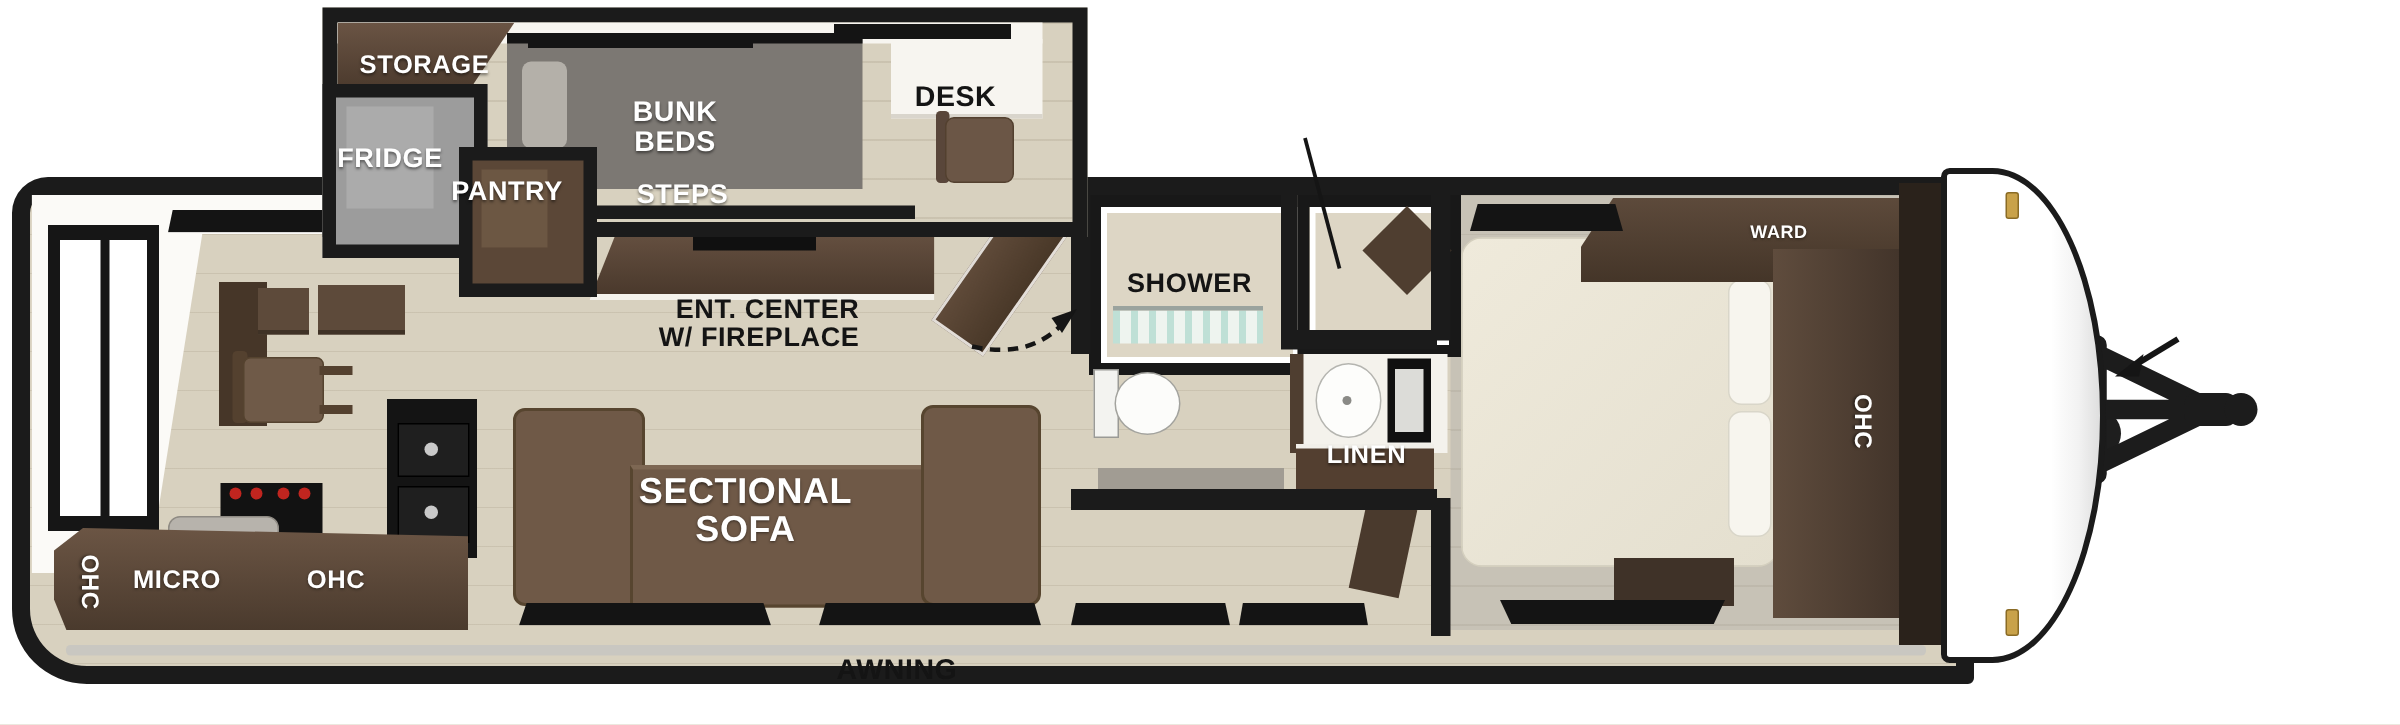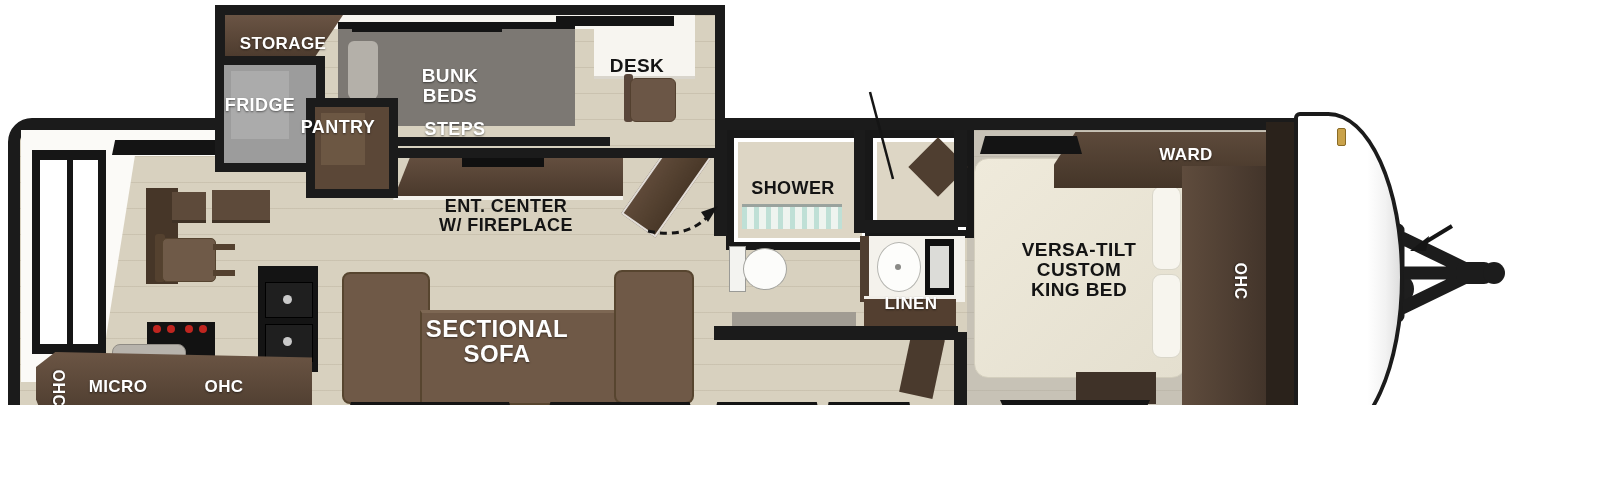--- a/index.html
+++ b/index.html
@@ -1,16 +1,16 @@
 <!DOCTYPE html>
 <html><head>
 <meta charset="utf-8">
 <style>
   html,body{margin:0;padding:0;background:#fff;}
-  #canvas{position:relative;width:1600px;height:405px;background:#fff;overflow:hidden;
+  #canvas{position:relative;width:1600px;height:456px;background:#fff;overflow:hidden;
           font-family:"Liberation Sans",sans-serif;}
   .abs{position:absolute;}
   .wall{position:absolute;background:#1b1b1b;z-index:14;}
   .wood{background-color:#d8d1bf;background-image:repeating-linear-gradient(180deg,rgba(110,95,70,.13) 0 1px,transparent 1px 26px);}
   .carpet{background-color:#c7c2b6;background-image:repeating-linear-gradient(180deg,rgba(110,100,80,.10) 0 1px,transparent 1px 26px);}
   .lbl{position:absolute;font-weight:700;letter-spacing:.4px;text-align:center;line-height:1.06;
        white-space:pre-line;transform:translate(-50%,-50%);z-index:50;}
   .lw{color:#ffffff;text-shadow:0 1px 2px rgba(0,0,0,.5);}
   .lb{color:#141414;}
   .vert{transform:translate(-50%,-50%) rotate(90deg);}
@@ -188,27 +188,24 @@
 
   <div class="lbl lw" style="left:283px;top:44px;font-size:17px;">STORAGE</div>
   <div class="lbl lw" style="left:260px;top:106px;font-size:18px;">FRIDGE</div>
   <div class="lbl lw" style="left:338px;top:128px;font-size:18px;">PANTRY</div>
   <div class="lbl lw" style="left:450px;top:73px;font-size:19px;margin-top:13px;">BUNK
 BEDS</div>
   <div class="lbl lw" style="left:455px;top:130px;font-size:18px;">STEPS</div>
   <div class="lbl lb" style="left:637px;top:66px;font-size:19px;">DESK</div>
   <div class="lbl lb" style="left:793px;top:189px;font-size:18px;">SHOWER</div>
   <div class="lbl lw" style="left:911px;top:304px;font-size:17px;">LINEN</div>
-  <div class="lbl lb" style="left:506px;top:216px;font-size:18px;">ENT. CENTER
+  <div class="lbl lb" style="left:506px;top:216px;font-size:18px;text-align:right;">ENT. CENTER
 W/ FIREPLACE</div>
   <div class="lbl lw" style="left:497px;top:341px;font-size:24px;">SECTIONAL
 SOFA</div>
   <div class="lbl lw vert" style="left:58px;top:388px;font-size:16px;">OHC</div>
   <div class="lbl lw" style="left:118px;top:387px;font-size:17px;">MICRO</div>
   <div class="lbl lw" style="left:224px;top:387px;font-size:17px;">OHC</div>
   <div class="lbl lb" style="left:598px;top:448px;font-size:19px;">AWNING</div>
-  <div class="lbl lw" style="left:1186px;top:155px;font-size:17px;">WARD</div>
-  <div class="lbl lb" style="left:1079px;top:270px;font-size:19px;">VERSA-TILT
-CUSTOM
-KING BED</div>
+  <div class="lbl lw" style="left:1186px;top:155px;font-size:12px;">WARD</div>
   <div class="lbl lw vert" style="left:1240px;top:281px;font-size:16px;">OHC</div>
 
 </div>
 
 </body></html>

